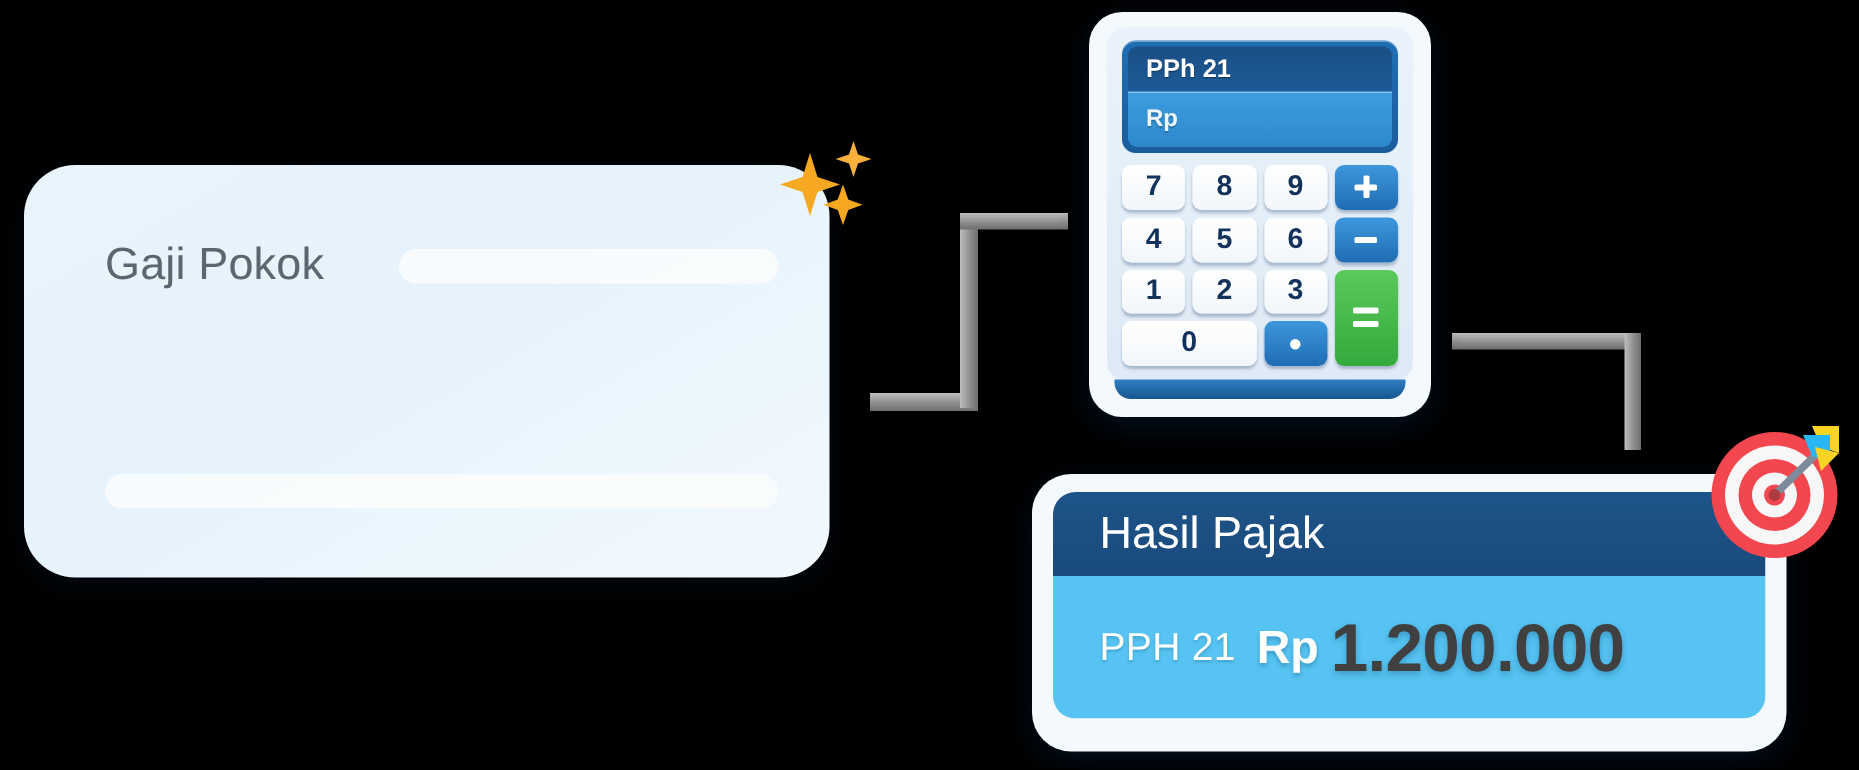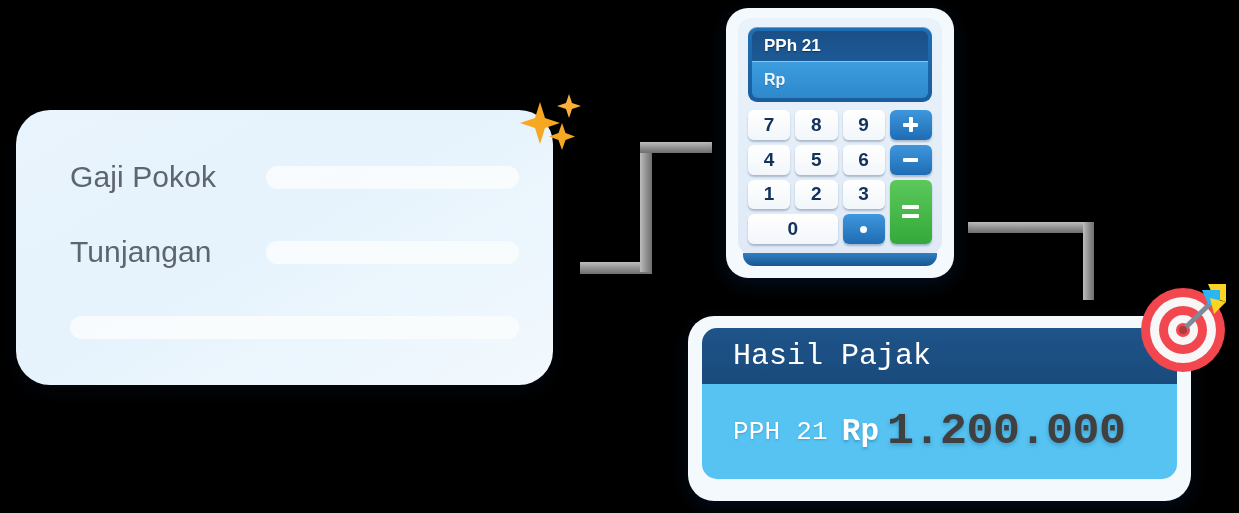--- a/index.html
+++ b/index.html
@@ -214,21 +214,20 @@
   
   #result-card {
     position: absolute;
     left: 688px;
     top: 316px;
     width: 503px;
     height: 185px;
     background: #f4f9fd;
     border-radius: 26px;
     box-shadow: 0 6px 20px rgba(8,35,70,0.40);
-    font-family: Liberation Mono, monospace;
   }
   #result-inner {
     position: absolute;
     left: 14px;
     top: 12px;
     right: 14px;
     bottom: 22px;
     border-radius: 15px;
     overflow: hidden;
   }
@@ -293,24 +292,20 @@
   <div class="conn" id="c2-h-left"></div>
   <div class="conn vert" id="c2-v"></div>
 
   <div id="input-card">
 
     <div class="field-row r1">
       <span class="field-label">Gaji Pokok</span>
       <span class="field-bar"></span>
     </div>
 
-    <div class="field-row r2">
-      <span class="field-label">Tunjangan</span>
-      <span class="field-bar"></span>
-    </div>
 
     <div class="field-row r3">
       <span class="field-bar"></span>
     </div>
   </div>
 
   <svg id="sparkles" viewBox="0 0 72 62">
     <path d="M26 10 L31 26 L46 31 L31 36 L26 52 L21 36 L6 31 L21 26 Z" fill="#f7a823"></path>
     <path d="M55 2 L58 11 L67 14 L58 17 L55 26 L52 17 L43 14 L52 11 Z" fill="#fbb03b"></path>
     <path d="M48 31 L51.5 41 L61 44.5 L51.5 48 L48 58 L44.5 48 L35 44.5 L44.5 41 Z" fill="#f7a823"></path>

